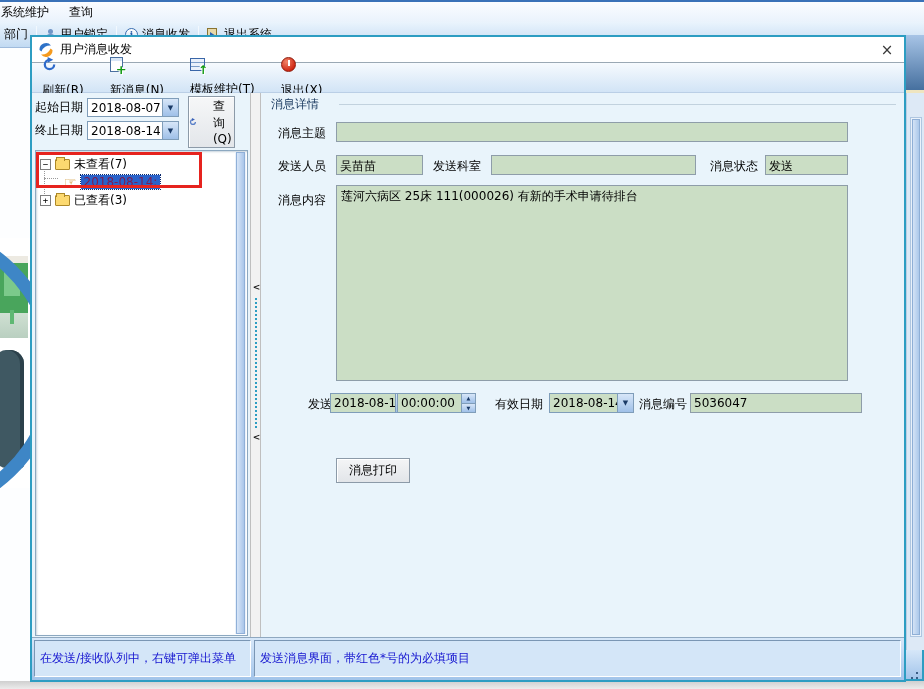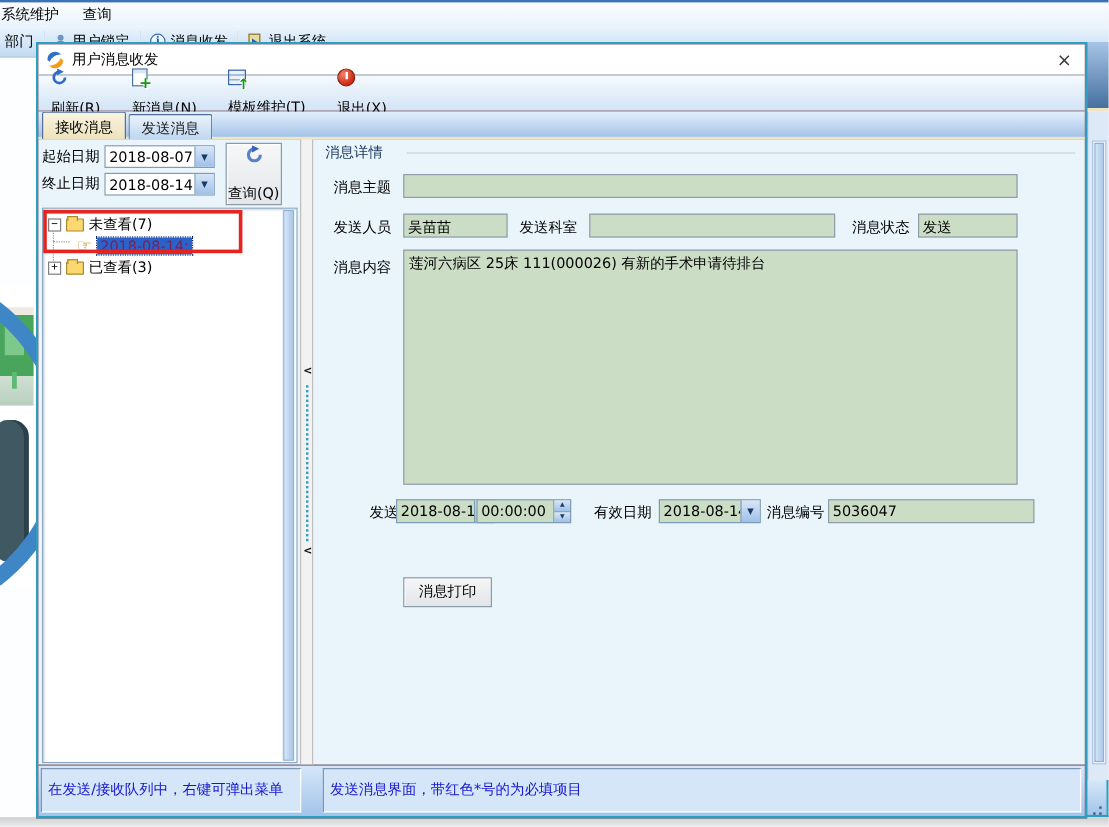--- a/index.html
+++ b/index.html
@@ -79,21 +79,21 @@
   .body { flex:1; display:flex; position:relative; background:#E9F4FB; overflow:hidden; }
 
   
   .left-panel { width:218px; position:relative; padding:3px 0 0 3px; }
   .date-row { display:flex; align-items:center; gap:4px; margin:2px 0 4px 0; }
   .combo { display:flex; height:19px; border:1px solid #7F9DB9; background:#FFFFFF; width:92px; }
   .combo .cv { flex:1; padding:2px 1px 0 3px; overflow:hidden; white-space:nowrap; }
   .combo-btn { width:16px; background:linear-gradient(#D7E6F8,#9FC0E8); border-left:1px solid #7F9DB9;
     display:flex; align-items:center; justify-content:center; font-size:7px; color:#1A3A66; }
   .query-btn { position:absolute; left:156px; top:3px; width:47px; height:52px; background:linear-gradient(#F6F7F8,#E3E6EA);
-    border:1px solid #8C9AA8; box-shadow:inset 1px 1px 0 #fff; display:flex; flex-direction:column; align-items:center; justify-content:center; gap:16px; }
+    border:1px solid #8C9AA8; box-shadow:inset 1px 1px 0 #fff; display:flex; align-items:center; justify-content:center; gap:16px; }
   .tree-box { position:absolute; left:3px; top:57px; right:2px; bottom:1px; background:#FFFFFF;
     border:1px solid #8CA8C0; box-shadow:inset 1px 1px 2px #C8D4DE; padding:4px 2px 2px 4px; overflow:hidden; }
   .tree-scroll { position:absolute; right:1px; top:1px; bottom:1px; width:11px; background:#EAF2FB; }
   .tree-thumb { position:absolute; left:1px; top:0; width:9px; height:100%; background:linear-gradient(90deg,#D8E6F8,#A9C6EA); border:1px solid #90B0D8; }
   .tree-row { display:flex; align-items:center; gap:4px; height:18px; white-space:nowrap; position:relative; }
   .pm-box { width:11px; height:11px; border:1px solid #7E7E7E; background:#FFFFFF; font-size:9px; line-height:9px;
     text-align:center; flex:0 0 auto; font-family:"DejaVu Sans Mono","Liberation Mono",monospace; }
   .folder { width:15px; height:11px; background:#FCD970; border:1px solid #AD8828; border-radius:1px; position:relative; flex:0 0 auto; }
   .folder::before { content:""; position:absolute; left:0; top:-3px; width:7px; height:3px; background:#FCD970; border:1px solid #AD8828; border-bottom:none; }
   .hand-ic { color:#C8881A; font-size:14px; line-height:14px; flex:0 0 auto; }
@@ -125,21 +125,21 @@
   .content-field { position:absolute; background:#CBDEC5; border:1px solid #8E9DA9; padding:2px 4px; line-height:16px; }
   .print-btn { position:absolute; background:linear-gradient(#F4F5F6,#E2E5E9); border:1px solid #8C9AA8;
     box-shadow:inset 1px 1px 0 #fff; width:74px; height:25px; display:flex; align-items:center; justify-content:center; }
 
   
   .statusbar { height:43px; background:linear-gradient(#D6E7F9,#A2C4EA); border-top:1px solid #8FA8C0;
     display:flex; align-items:stretch; gap:3px; padding:2px 3px 3px 2px; }
   .status-panel { border:1px solid; border-color:#7A96B4 #FFFFFF #FFFFFF #7A96B4; background:#D4E6F8;
     color:#1515D0; display:flex; align-items:center; padding:0 5px; white-space:nowrap; overflow:hidden; }
   .sp-left { width:217px; flex:0 0 auto; }
-  .sp-right { flex:1;margin-left:15px; }
+  .sp-right { flex:1; }
 </style>
 </head>
 <body>
 
 <div class="screen">
 
   <div class="bg-menubar">
     <span class="bg-menu-item">系统维护</span>
     <span class="bg-menu-item">查询</span>
   </div>
@@ -216,24 +216,20 @@
             <span class="ic-up-badge">↑</span>
           </span>
         <span>模板维护(T)</span>
       </span>
       <span class="tool-item">
         <span class="ic-power"></span>
         <span>退出(X)</span>
       </span>
     </div>
 
-    <div class="tabstrip">
-      <span class="tab active">接收消息</span>
-      <span class="tab inactive">发送消息</span>
-    </div>
 
     <div class="body">
 
       <div class="left-panel">
         <div class="date-row">
           <span>起始日期</span>
           <span class="combo">
             <span class="cv">2018-08-07</span>
             <span class="combo-btn">▼</span>
           </span>

